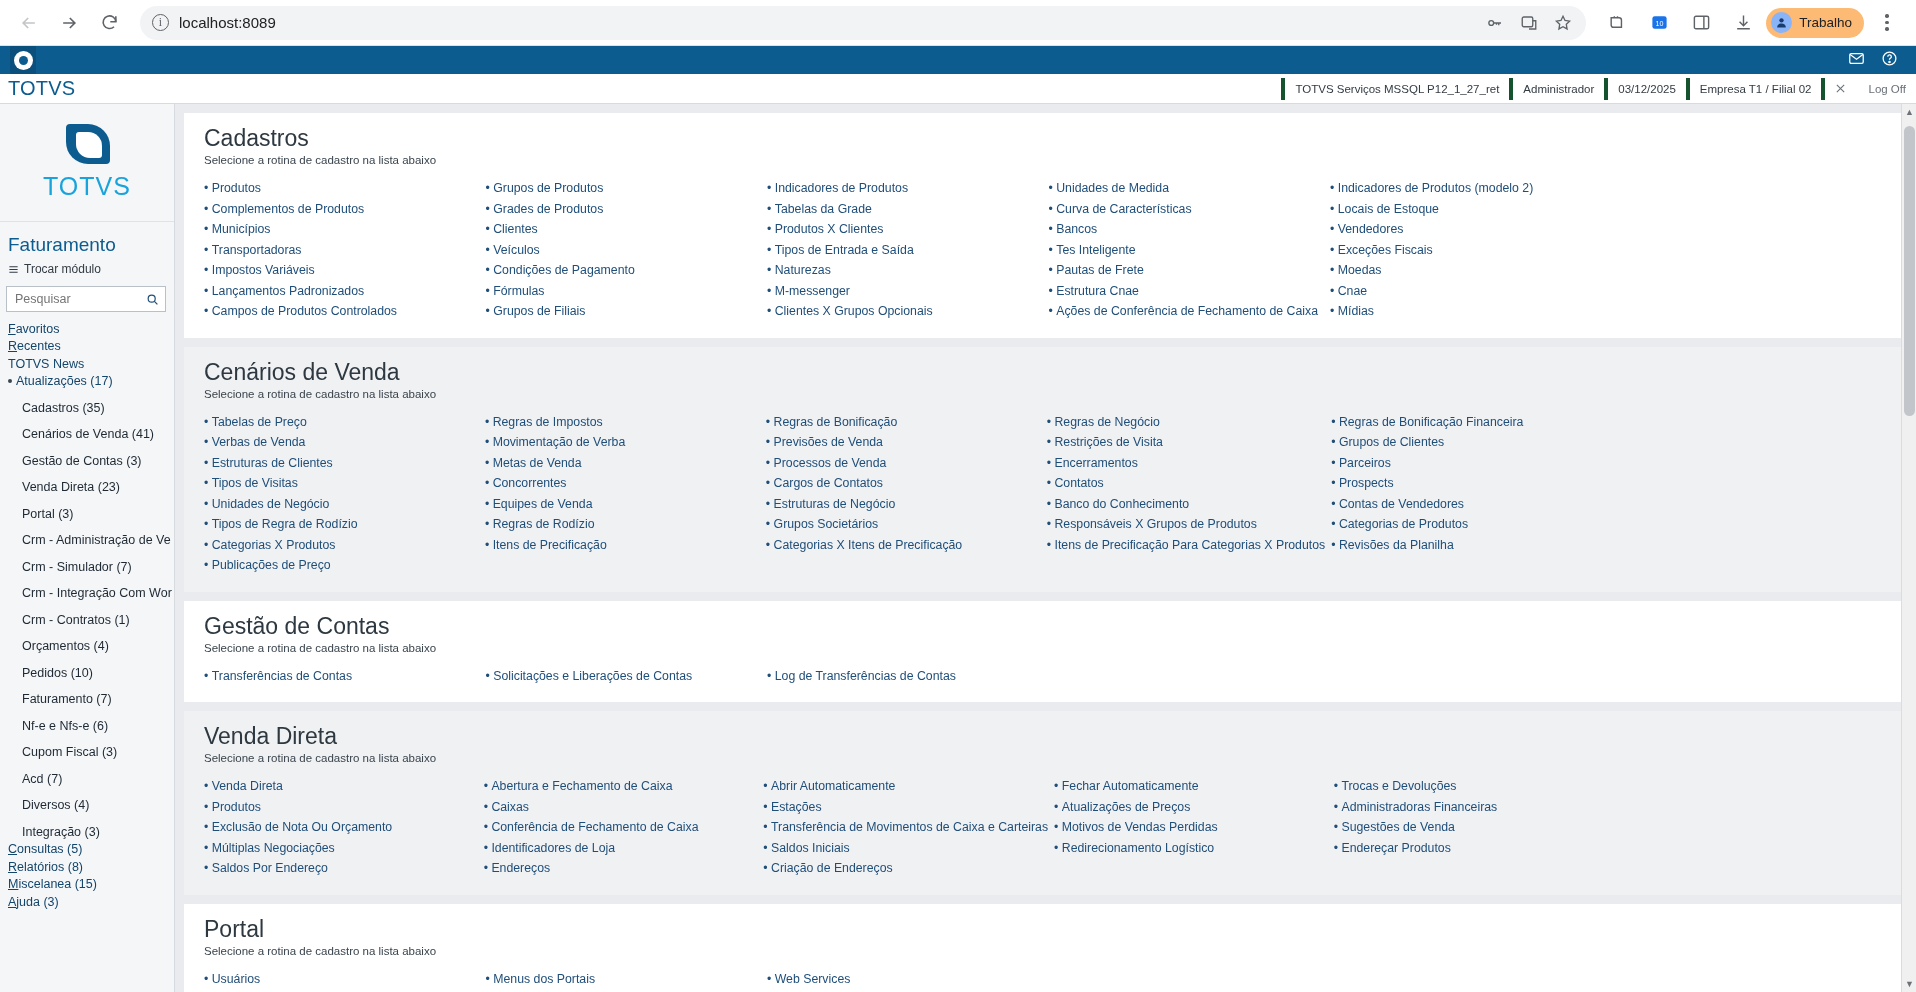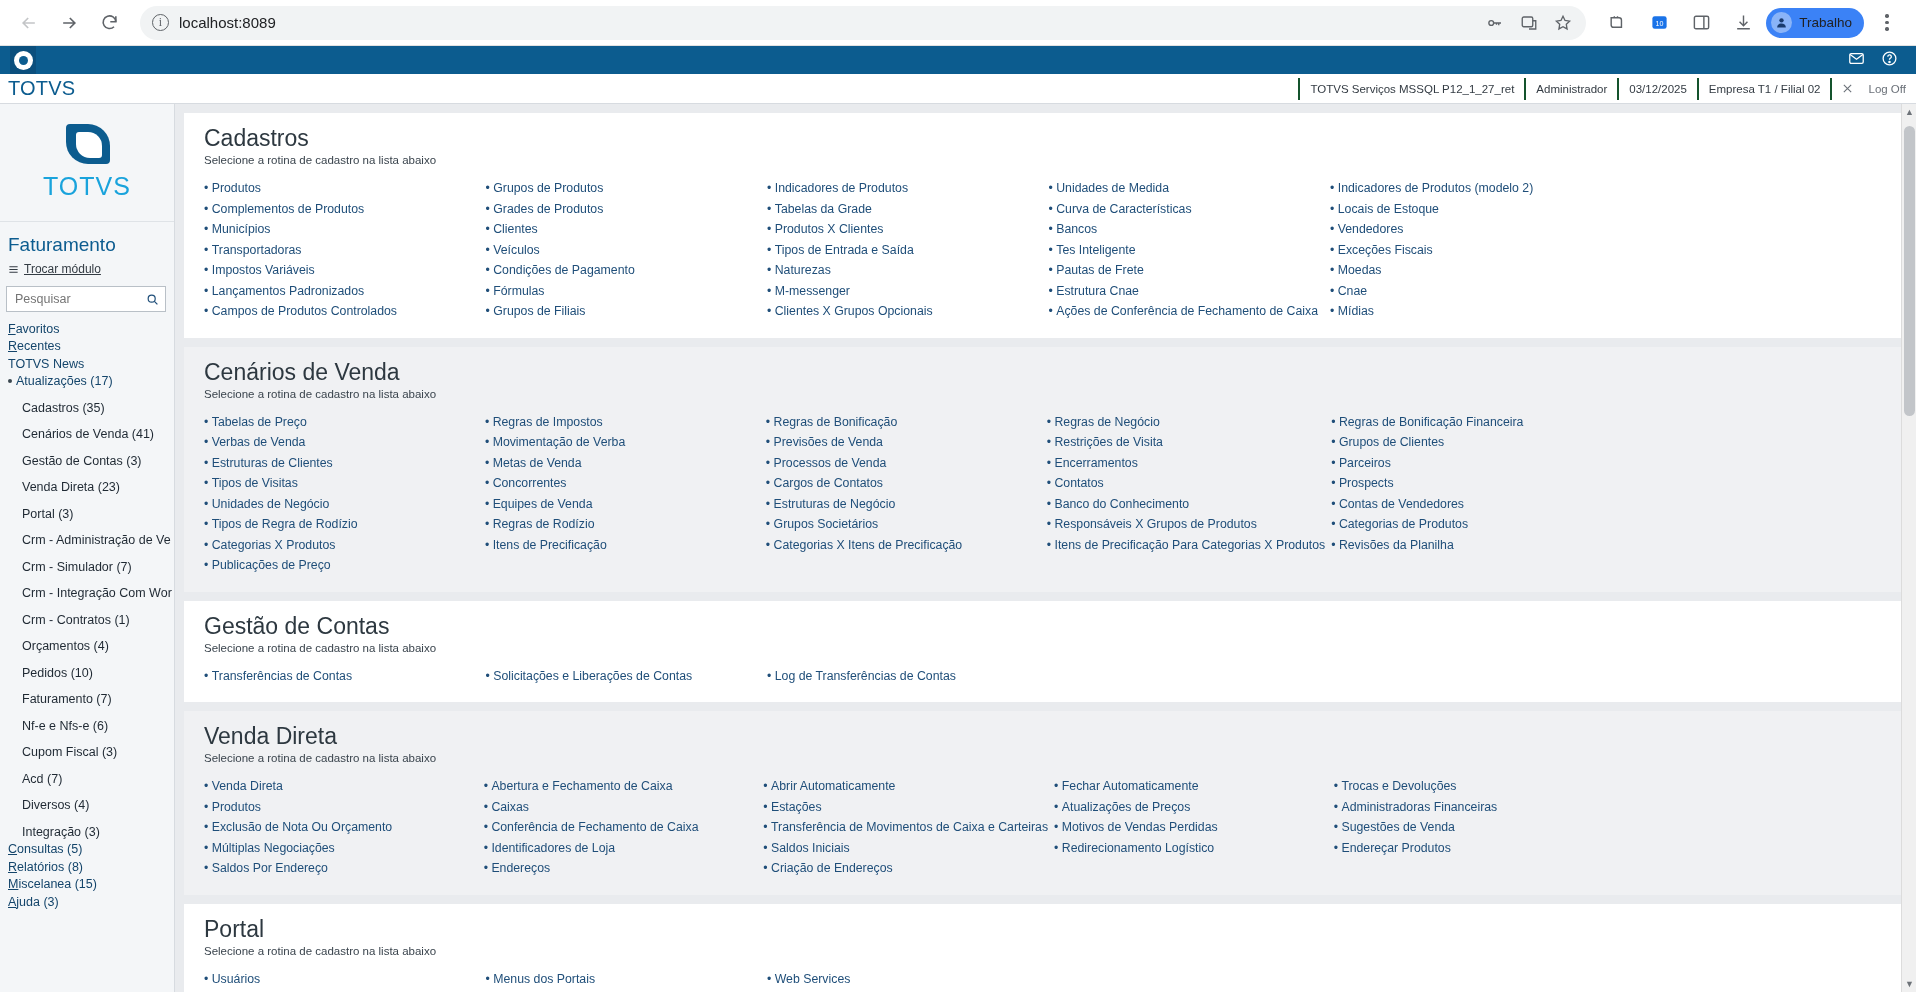--- a/index.html
+++ b/index.html
@@ -56,21 +56,21 @@
     font-size: 12px;
     line-height: 14px;
     text-align: center;
     flex: none;
     font-family: "Liberation Serif", serif;
   }
   .omni-right { display: flex; align-items: center; gap: 12px; margin-left: auto; }
   .toolbar-icons { display: flex; align-items: center; gap: 8px; }
   .profile-chip {
     display: flex; align-items: center; gap: 7px;
-    background: #3b82f6;
+    background: #fdba74;
     border-radius: 16px;
     padding: 4px 12px 4px 5px;
     height: 30px;
     color: #202124;
     font-size: 13.5px;
   }
   .profile-chip .avatar {
     width: 21px; height: 21px; border-radius: 50%;
     background: #8ab4f8;
     display: flex; align-items: center; justify-content: center;
@@ -125,24 +125,24 @@
     margin-left: auto;
     display: flex;
     align-items: stretch;
     height: 22px;
     font-size: 11.5px;
     color: #333b43;
   }
   .session-info > div {
     padding: 0 10px;
     display: flex; align-items: center;
-    border-left: 2px solid #14532d;
+    border-left: 4px solid #14532d;
     white-space: nowrap;
   }
-  .logoff { color: #6b7179; display: flex; align-items: center; gap: 15px; padding-right: 14px; }
+  .logoff { color: #6b7179; display: flex; align-items: center; gap: 22px; padding-right: 14px; }
 
   
   .app { display: flex; height: calc(992px - 46px - 28px - 30px); }
 
   
   .sidebar {
     width: 175px;
     background: #f4f6f8;
     border-right: 1px solid #d7dbe0;
     display: flex;
@@ -180,21 +180,21 @@
   }
   .module-title {
     color: #0c5c8f;
     font-size: 19px;
     padding: 12px 10px 4px 8px;
   }
   .switch-module {
     font-size: 12px;
     color: #333b43;
     padding: 2px 8px 10px 8px;
-    display: flex; align-items: center; gap: 5px; text-decoration: underline;
+    display: flex; align-items: center; gap: 5px;
   }
   .search-box {
     margin: 0 8px 8px 6px;
     height: 26px;
     background: #ffffff;
     border: 1px solid #b9c0c7;
     display: flex; align-items: center;
     padding: 0 6px;
   }
   .search-box input {

